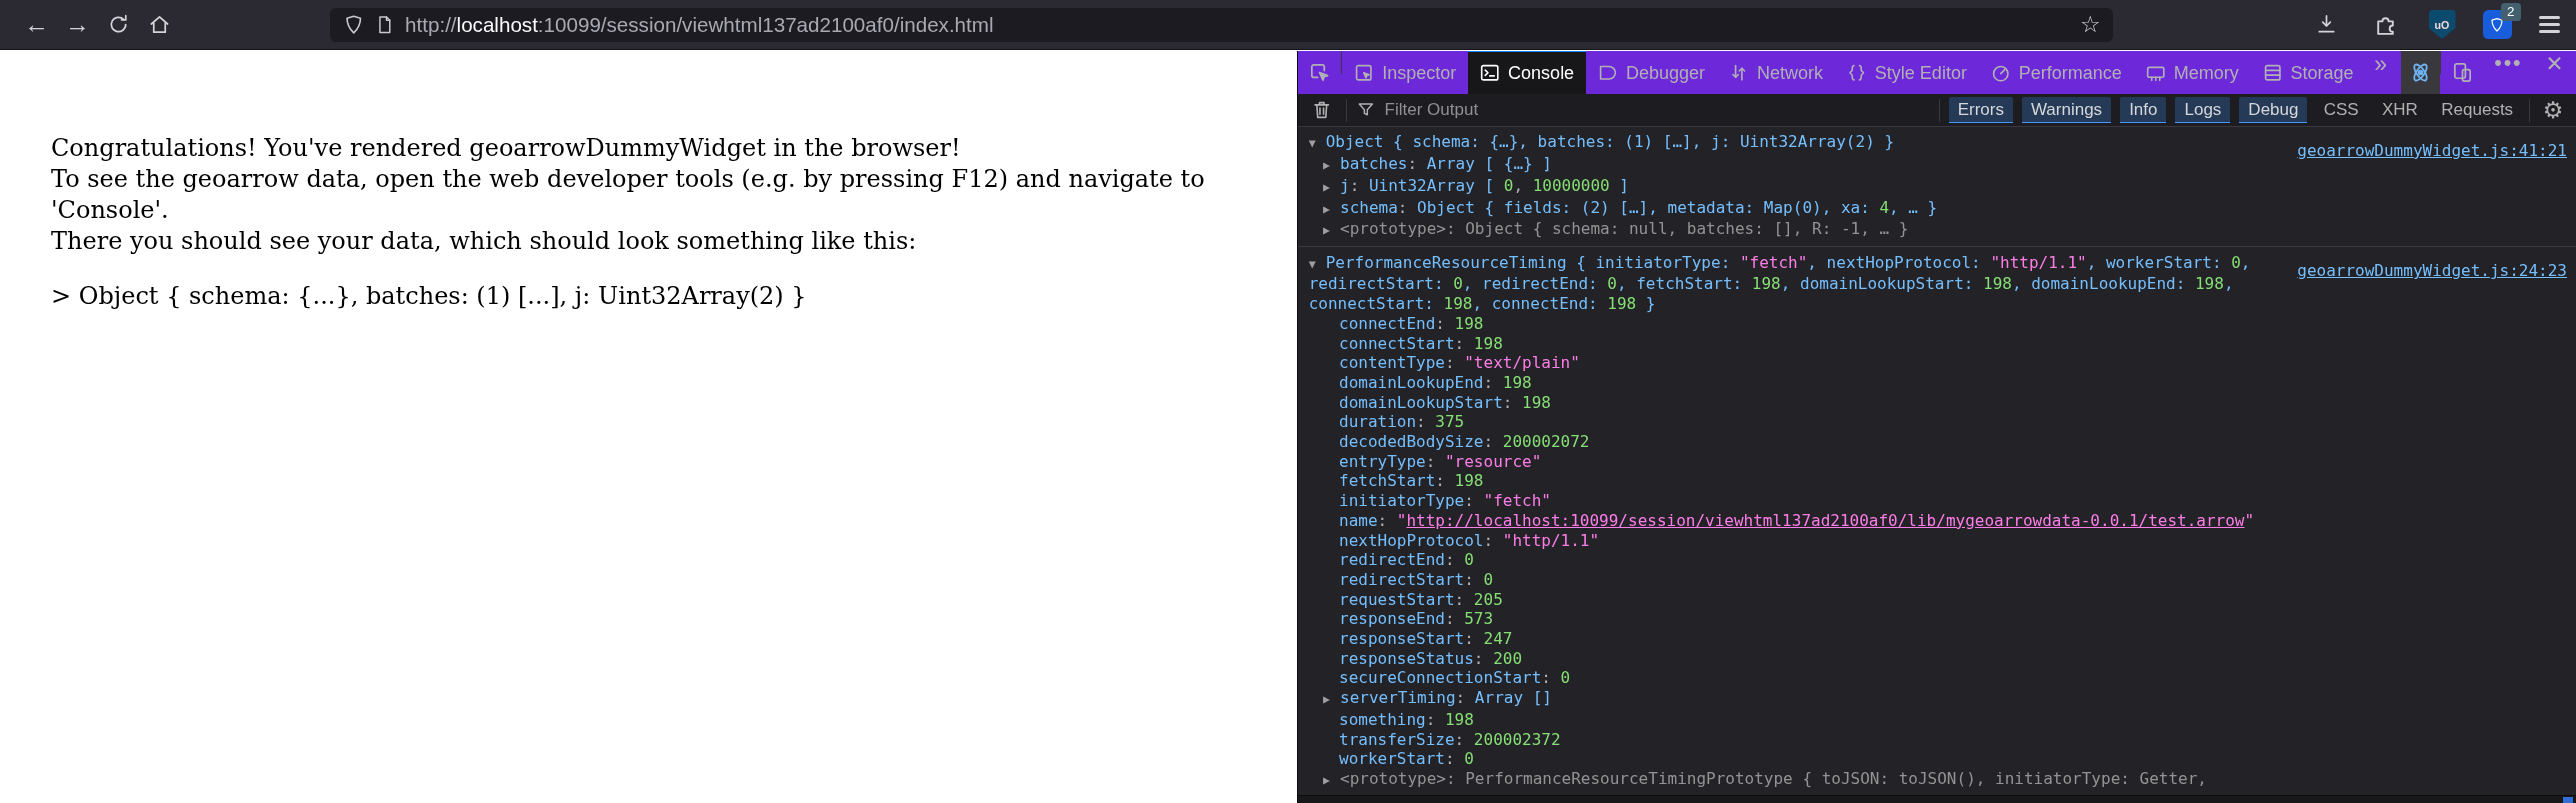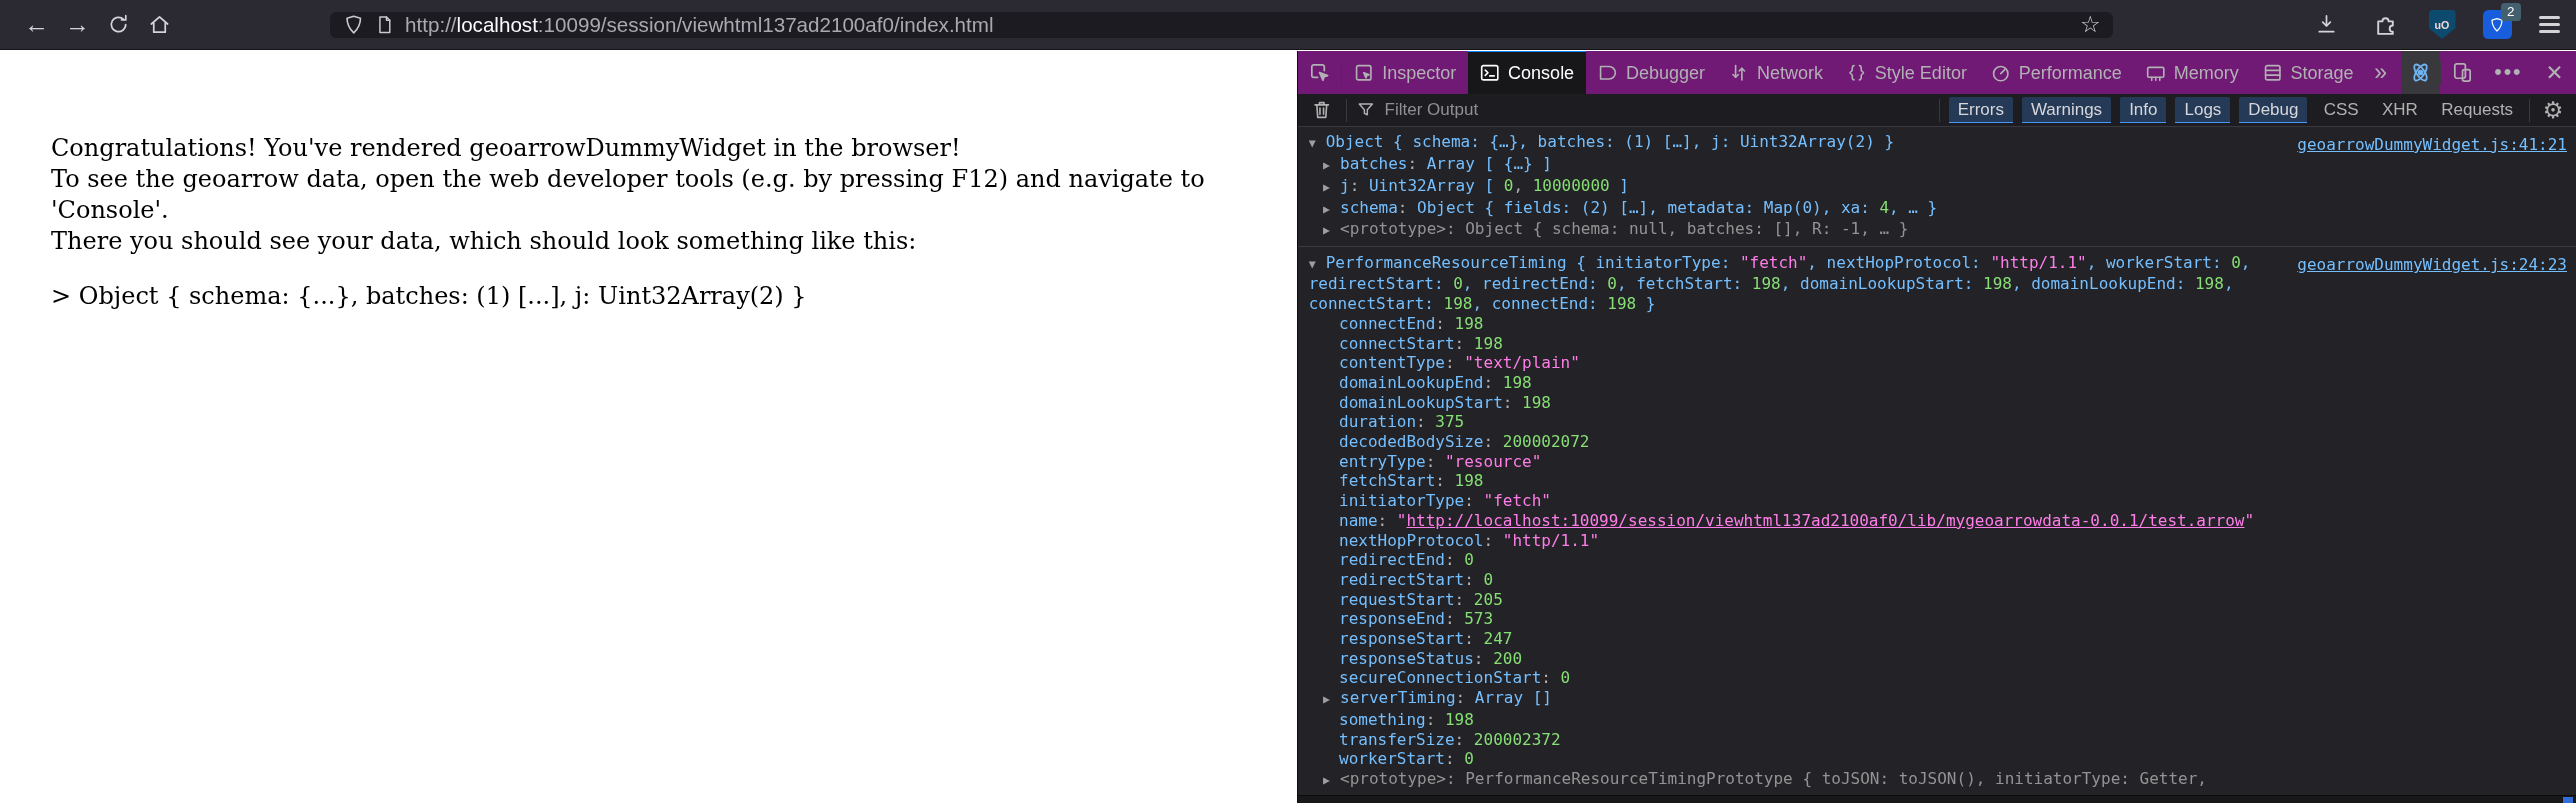--- a/index.html
+++ b/index.html
@@ -7,21 +7,21 @@
               font-family:"Liberation Sans","DejaVu Sans",sans-serif; }
   .screen { position:relative; width:2576px; height:804px; }
 
   
   .toolbar { position:absolute; top:0; left:0; width:2576px; height:50px;
              background:#2b2a33; border-bottom:0.9px solid #141416;
              display:flex; align-items:center; padding:0 16px; }
   .nav-btn { width:41px; height:36px; display:flex; align-items:center; justify-content:center;
              color:#d3d3d8; font-size:25px; border-radius:5.4px; }
   .nav-btn svg { stroke:#d3d3d8; }
-  .urlbar { margin-left:150px; width:1783px; height:26px; background:#1c1b22; border-radius:6.3px;
+  .urlbar { margin-left:150px; width:1783px; height:34px; background:#1c1b22; border-radius:6.3px;
             display:flex; align-items:center; padding:0 12.5px; gap:10.7px; }
   .urlbar .u-icon { display:flex; align-items:center; color:#c9c9cf; }
   .url-text { font-size:20.6px; color:#a9a9b1; white-space:nowrap; overflow:hidden; }
   .url-text .host { color:#fbfbfe; }
   .star { margin-left:auto; color:#d3d3d8; font-size:23px; }
   .tb-right { margin-left:auto; display:flex; align-items:center; gap:27px; }
   .tb-ico { width:32px; height:32px; display:flex; align-items:center; justify-content:center; color:#d3d3d8; }
   .ublock { width:27px; height:29px; background:#0c4a6e; border-radius:3.6px 3.6px 9px 9px;
             clip-path:polygon(0 0,100% 0,100% 62%,50% 100%,0 62%);
             display:flex; align-items:center; justify-content:center;
@@ -39,21 +39,21 @@
           padding:82px 36px 18px 51px; color:#000;
           font-family:"DejaVu Serif","Liberation Serif",serif; font-size:24px; line-height:31px; }
   .page p + p { margin-top:24px; }
 
   
   .devtools { position:absolute; top:51px; right:0; width:1279px; height:753px;
               background:#232327; border-left:0.9px solid #0c0c0d;
               display:flex; flex-direction:column; color:#b1b1b3; }
   .dt-sep { width:0.9px; height:23px; background:#38383d; }
 
-  .dt-tabbar { height:43px; background:#701a75; display:flex; align-items:center; flex:none; }
+  .dt-tabbar { height:43px; background:#6d28d9; display:flex; align-items:flex-start; flex:none; }
   .dt-tool { width:43px; height:43px; display:flex; align-items:center; justify-content:center; color:#b1b1b3; }
   .dt-tab { height:43px; display:flex; align-items:center; gap:7.2px; padding:0 11.6px;
             font-size:18px; color:#b1b1b3; border-top:1.8px solid transparent; }
   .dt-tab.active { color:#ffffff; border-top:1.8px solid #0a84ff; background:#17171a; }
   .dt-tab svg { flex:none; }
   .dt-more { font-size:23px; padding:0 9px; color:#b1b1b3; }
   .dt-spacer { flex:1; }
   .dt-ext { width:39px; height:43px; display:flex; align-items:center; justify-content:center; background:#38383d; }
   .dt-meat { font-size:21.5px; letter-spacing:1.8px; padding:0 10.7px; }
   .dt-close { font-size:21.5px; padding:0 12.5px; }
@@ -69,21 +69,21 @@
   .gear { font-size:23px; color:#b1b1b3; padding:0 3.6px; font-family:"DejaVu Sans",sans-serif; }
 
   .dt-console { flex:1; overflow:hidden; background:#232327; position:relative;
                 font-family:"DejaVu Sans Mono","Liberation Mono",monospace;
                 font-size:16px; line-height:19.7px; }
   .msg { position:relative; border-bottom:0.9px solid #3a3a40; padding:5.4px 0; }
   .crow { padding-left:41px; white-space:normal; }
   .crow.head { padding-left:10.7px; }
   .crow.expc { padding-left:25px; }
   .arrow { display:inline-block; width:17px; color:#9d9da2; font-size:11.6px; }
-  .srclink { position:absolute; top:8px; right:9px; color:#75bfff; text-decoration:underline; cursor:pointer;margin-left:21px; }
+  .srclink { position:absolute; top:14px; right:9px; color:#75bfff; text-decoration:underline; cursor:pointer;margin-left:21px; }
   .c-o { color:#75bfff; } .c-n { color:#86de74; } .c-s { color:#ff7de9; }
   .c-p { color:#b1b1b3; } .c-d { color:#939395; }
   .c-u { color:#ff7de9; text-decoration:underline; }
 
   .dt-inputline { height:9px; background:#18181b; border-top:0.9px solid #0c0c0d; position:relative; flex:none; }
   .scroll-dot { position:absolute; right:2.7px; bottom:0.9px; width:10.7px; height:6.3px; background:#2f6fd6; }
 
   svg.icn { stroke:currentColor; fill:none; stroke-width:1.8; stroke-linecap:round; stroke-linejoin:round; }
 </style>
 </head>

